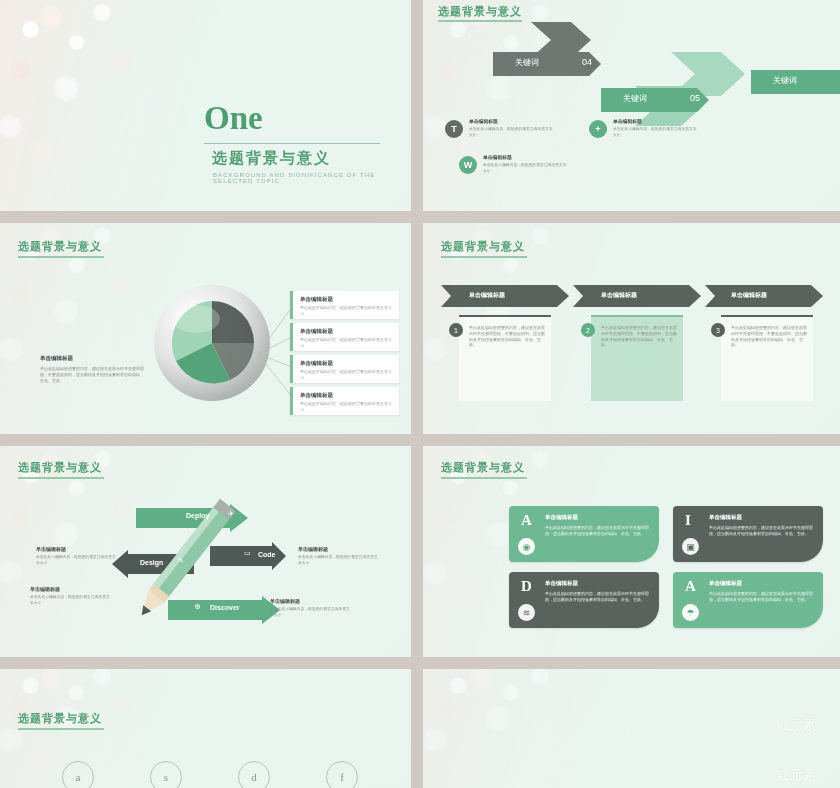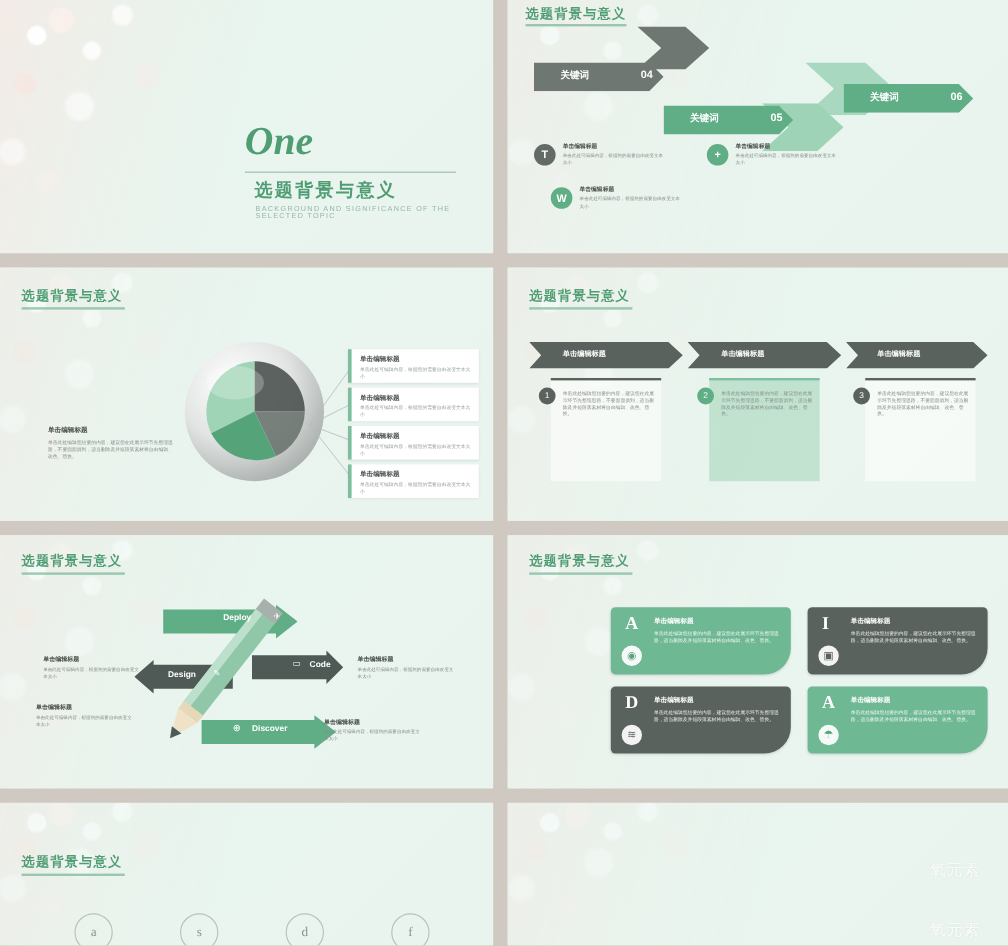--- a/index.html
+++ b/index.html
@@ -54,35 +54,35 @@
   .wm .wm-mark{font-size:13px;margin-left:19px;}
 
   
   .body-text{color:#8a8f8c;line-height:1.45;}
   .hdr-sm{color:#4a4f4c;font-weight:bold;}
 
   
   #s1{left:0;top:0;width:411px;height:211px;}
   #s1 .one{
     position:absolute;left:204px;top:100px;
-    font-size:33px;color:#4f9d73;font-weight:bold;font-style:italic;
+    font-size:33px;color:#4f9d73;font-weight:bold;
     font-family:"Liberation Serif",serif;
   }
   #s1 .rule{position:absolute;left:204px;top:143px;width:176px;height:1px;background:#9dc4ae;}
   #s1 .sub{position:absolute;left:212px;top:149px;font-size:15px;color:#4f9d73;font-weight:bold;letter-spacing:2px;}
   #s1 .sub-en{position:absolute;left:213px;top:172px;font-size:6px;color:#93b7a3;letter-spacing:1.1px;}
 
   
   #s2{left:423px;top:0;width:417px;height:211px;}
   #s2 .t{position:absolute;left:15px;top:4px;font-size:11px;}
   #s2 .tu{position:absolute;left:15px;top:20px;width:84px;}
 
   .kw-arrow{
     position:absolute;height:20px;display:flex;align-items:center;
-    color:#fff;font-size:8px;font-weight:bold;
+    color:#fff;font-size:8px;font-weight:normal;margin-left:48px;
   }
   .kw-arrow .lbl{position:absolute;left:22px;}
   .kw-arrow .num{position:absolute;right:9px;font-size:9px;}
 
   .dot{
     position:absolute;border-radius:50%;display:flex;align-items:center;justify-content:center;
     color:#fff;font-size:9px;font-weight:bold;
   }
 
   

